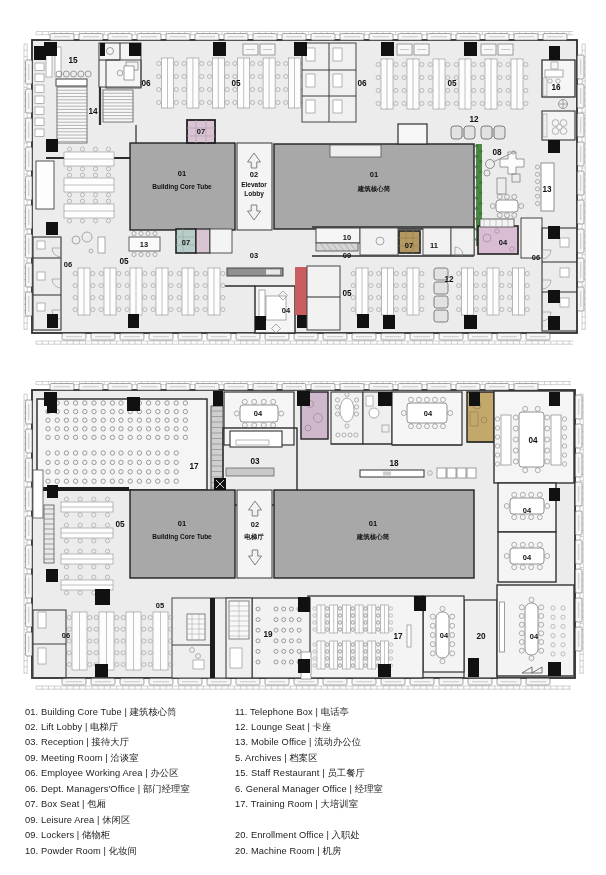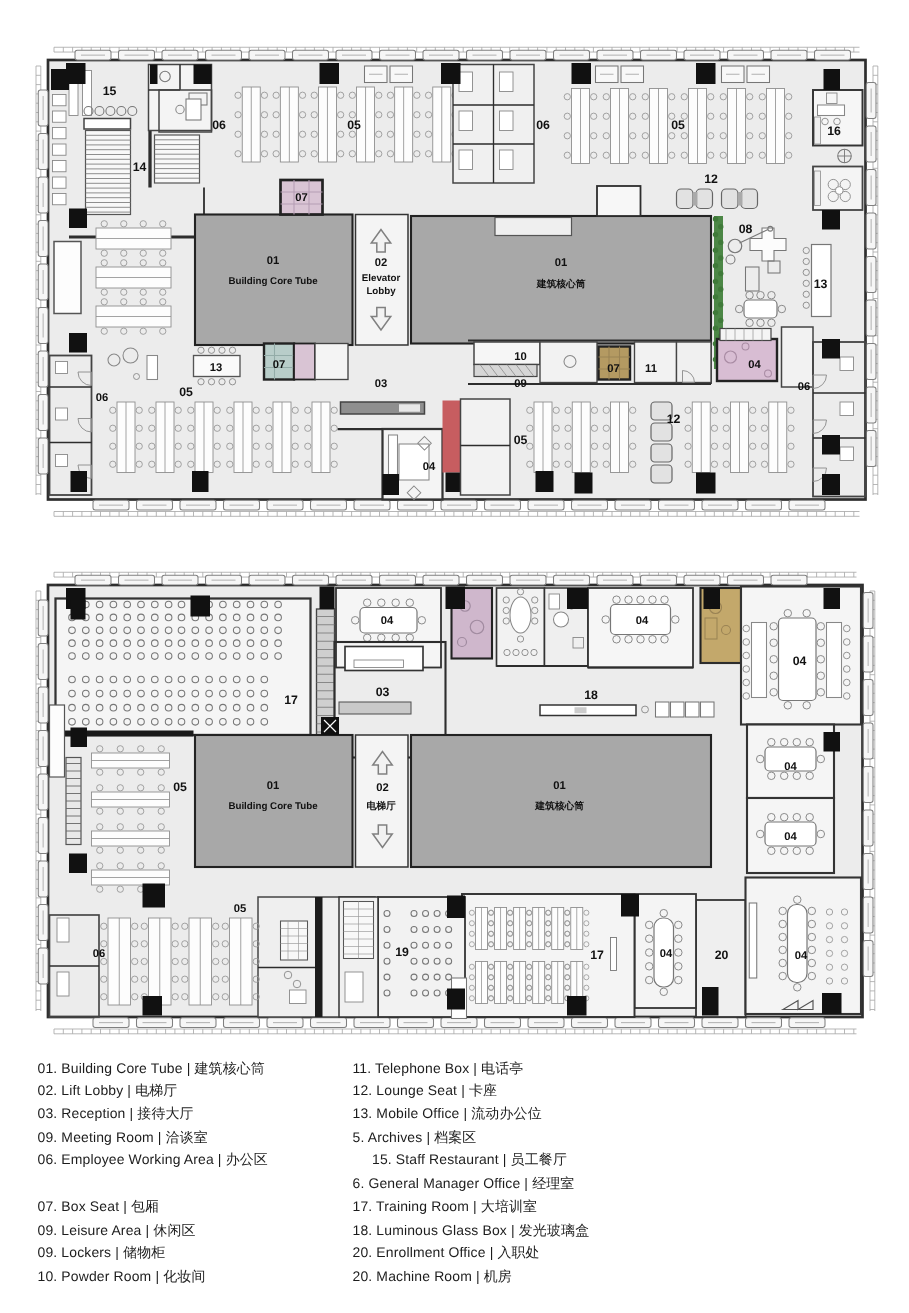--- a/index.html
+++ b/index.html
@@ -2343,40 +2343,40 @@
 <div class="leg" style="left:25px;top:705.5px">01. Building Core Tube | 建筑核心筒</div>
 
 <div class="leg" style="left:25px;top:721.0px">02. Lift Lobby | 电梯厅</div>
 
 <div class="leg" style="left:25px;top:736.4px">03. Reception | 接待大厅</div>
 
 <div class="leg" style="left:25px;top:751.9px">09. Meeting Room | 洽谈室</div>
 
 <div class="leg" style="left:25px;top:767.3px">06. Employee Working Area | 办公区</div>
 
+<div class="leg" style="left:25px;top:782.8px">06. Dept. Managers'Office | 部门经理室</div>
 
 <div class="leg" style="left:25px;top:798.2px">07. Box Seat | 包厢</div>
 
 <div class="leg" style="left:25px;top:813.6px">09. Leisure Area | 休闲区</div>
 
 <div class="leg" style="left:25px;top:829.1px">09. Lockers | 储物柜</div>
 
 <div class="leg" style="left:25px;top:844.5px">10. Powder Room | 化妆间</div>
 
 <div class="leg" style="left:235px;top:705.5px">11. Telephone Box | 电话亭</div>
 
 <div class="leg" style="left:235px;top:721.0px">12. Lounge Seat | 卡座</div>
 
 <div class="leg" style="left:235px;top:736.4px">13. Mobile Office | 流动办公位</div>
 
 <div class="leg" style="left:235px;top:751.9px">5. Archives | 档案区</div>
 
-<div class="leg" style="left:248px;top:767.3px">15. Staff Restaurant | 员工餐厅</div>
+<div class="leg" style="left:235px;top:767.3px">15. Staff Restaurant | 员工餐厅</div>
 
 <div class="leg" style="left:235px;top:782.8px">6. General Manager Office | 经理室</div>
 
 <div class="leg" style="left:235px;top:798.2px">17. Training Room | 大培训室</div>
 
-<div class="leg" style="left:235px;top:813.6px">18. Luminous Glass Box | 发光玻璃盒</div>
 
 <div class="leg" style="left:235px;top:829.1px">20. Enrollment Office | 入职处</div>
 
 <div class="leg" style="left:235px;top:844.5px">20. Machine Room | 机房</div>
 </div>
 </body></html>

